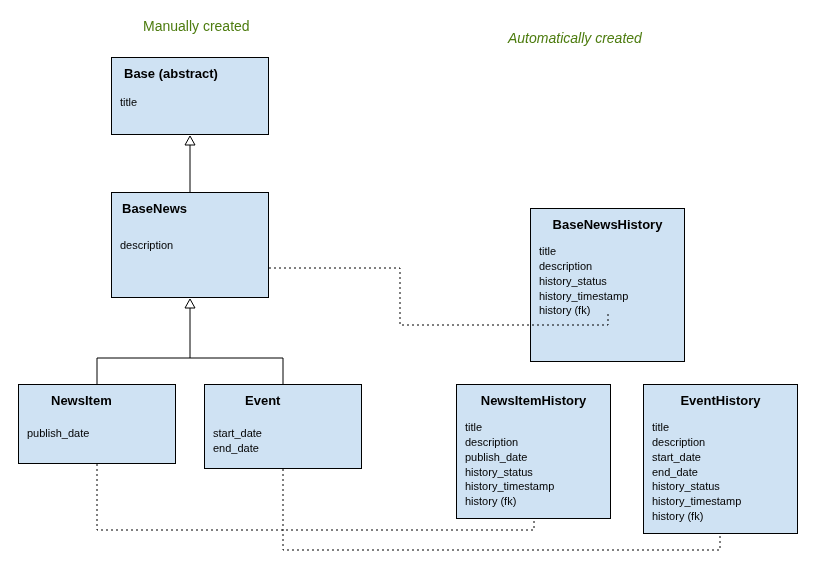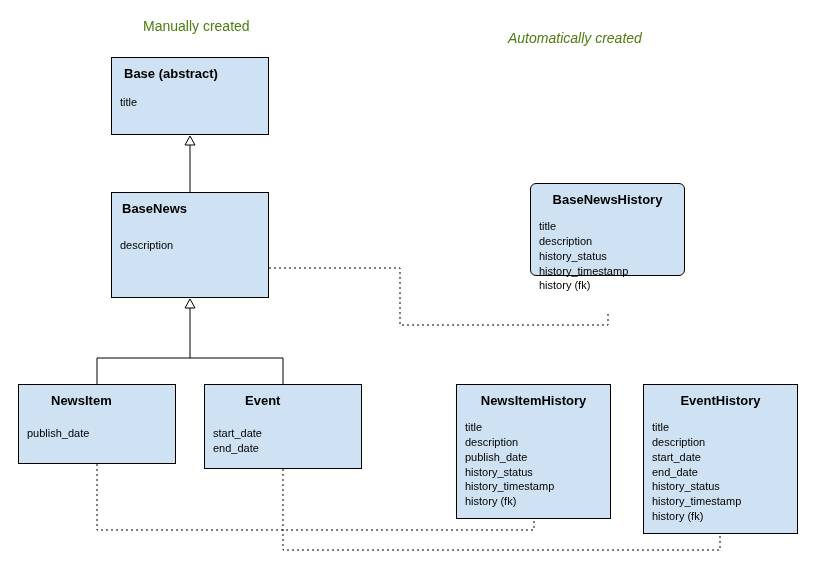--- a/index.html
+++ b/index.html
@@ -77,21 +77,21 @@
 </div>
 
 <div class="class-box" style="left:204px; top:384px; width:158px; height:85px;">
   <div class="class-title" style="padding-left:40px;">Event</div>
   <div class="class-body" style="padding-top:14px;">
     <div>start_date</div>
     <div>end_date</div>
   </div>
 </div>
 
-<div class="class-box" style="left:530px; top:183px; width:155px; height:93px;border-radius:6px;">
+<div class="class-box" style="left:530px; top:208px; width:155px; height:154px;">
   <div class="class-title center">BaseNewsHistory</div>
   <div class="class-body" style="padding-top:8px;">
     <div>title</div>
     <div>description</div>
     <div>history_status</div>
     <div>history_timestamp</div>
     <div>history (fk)</div>
   </div>
 </div>
 

